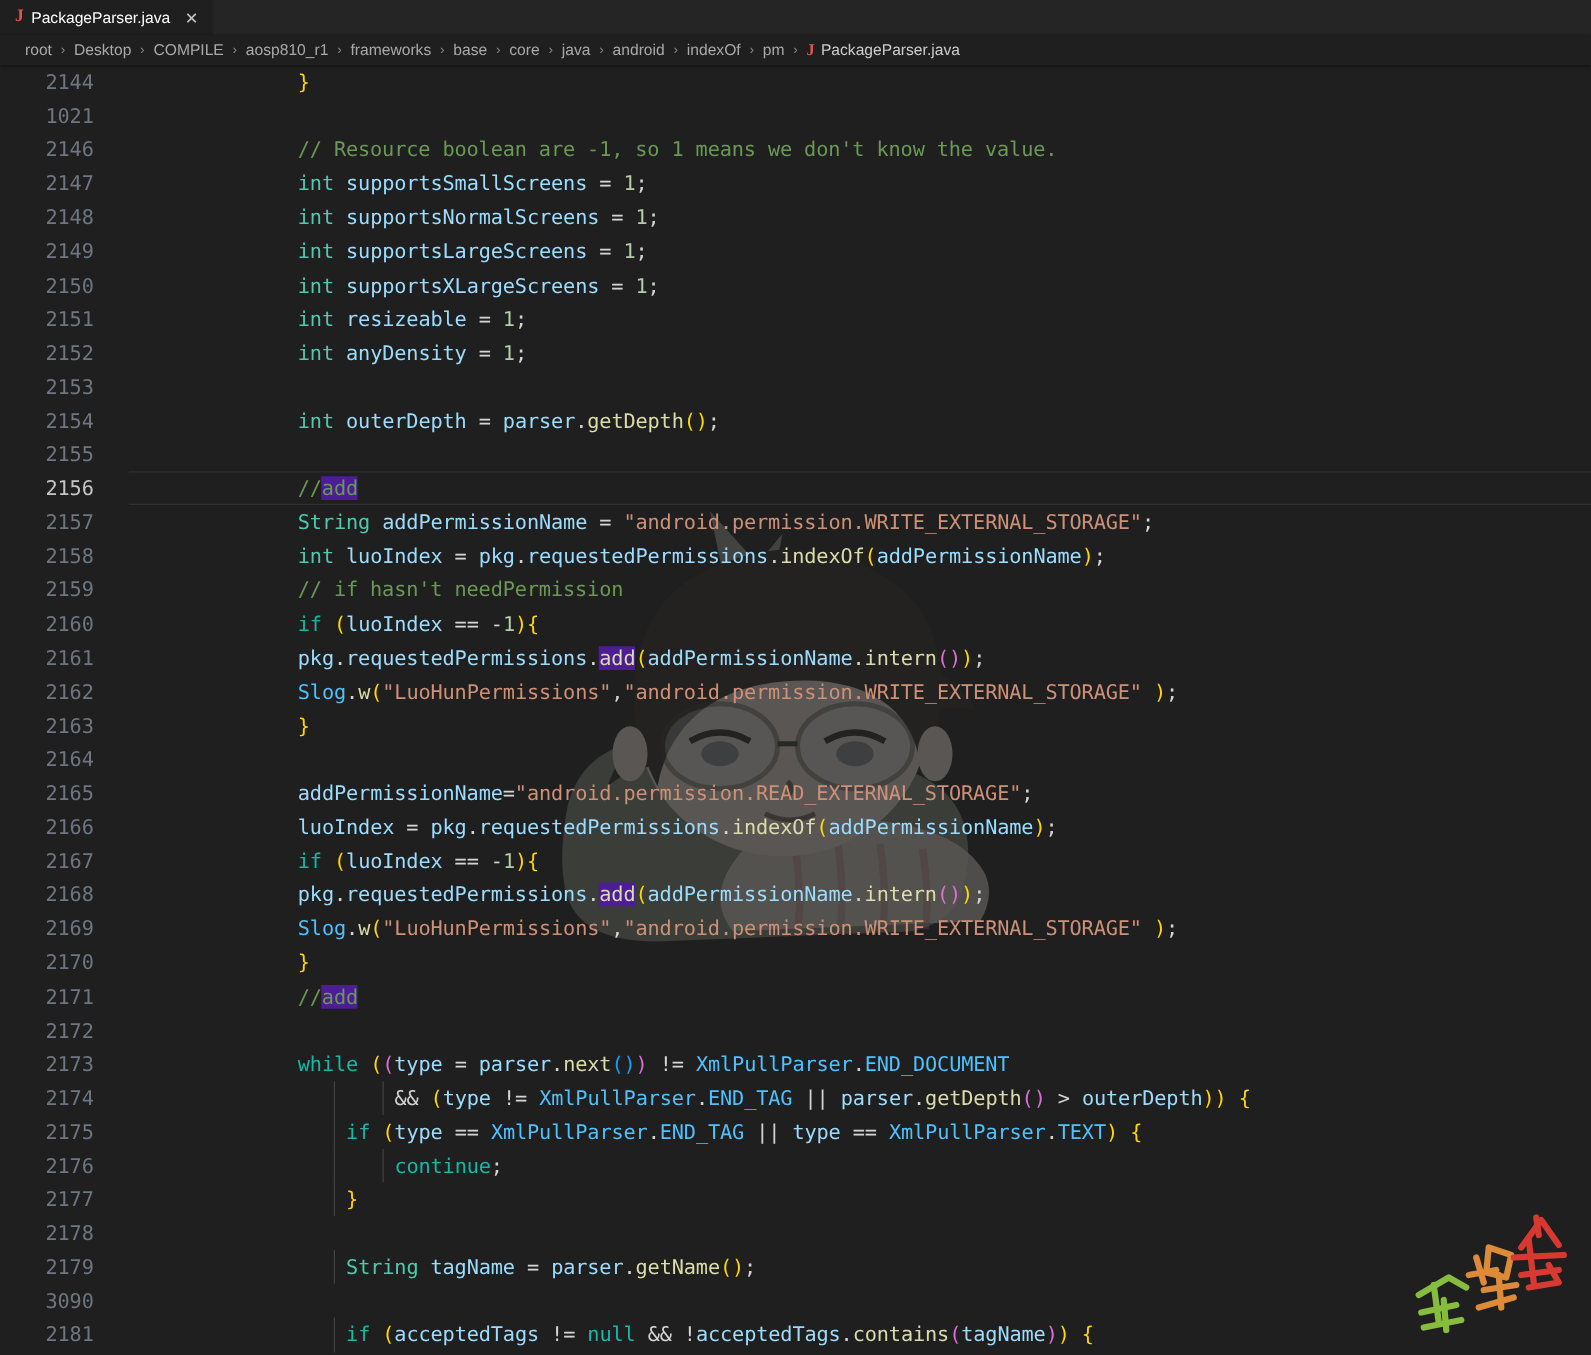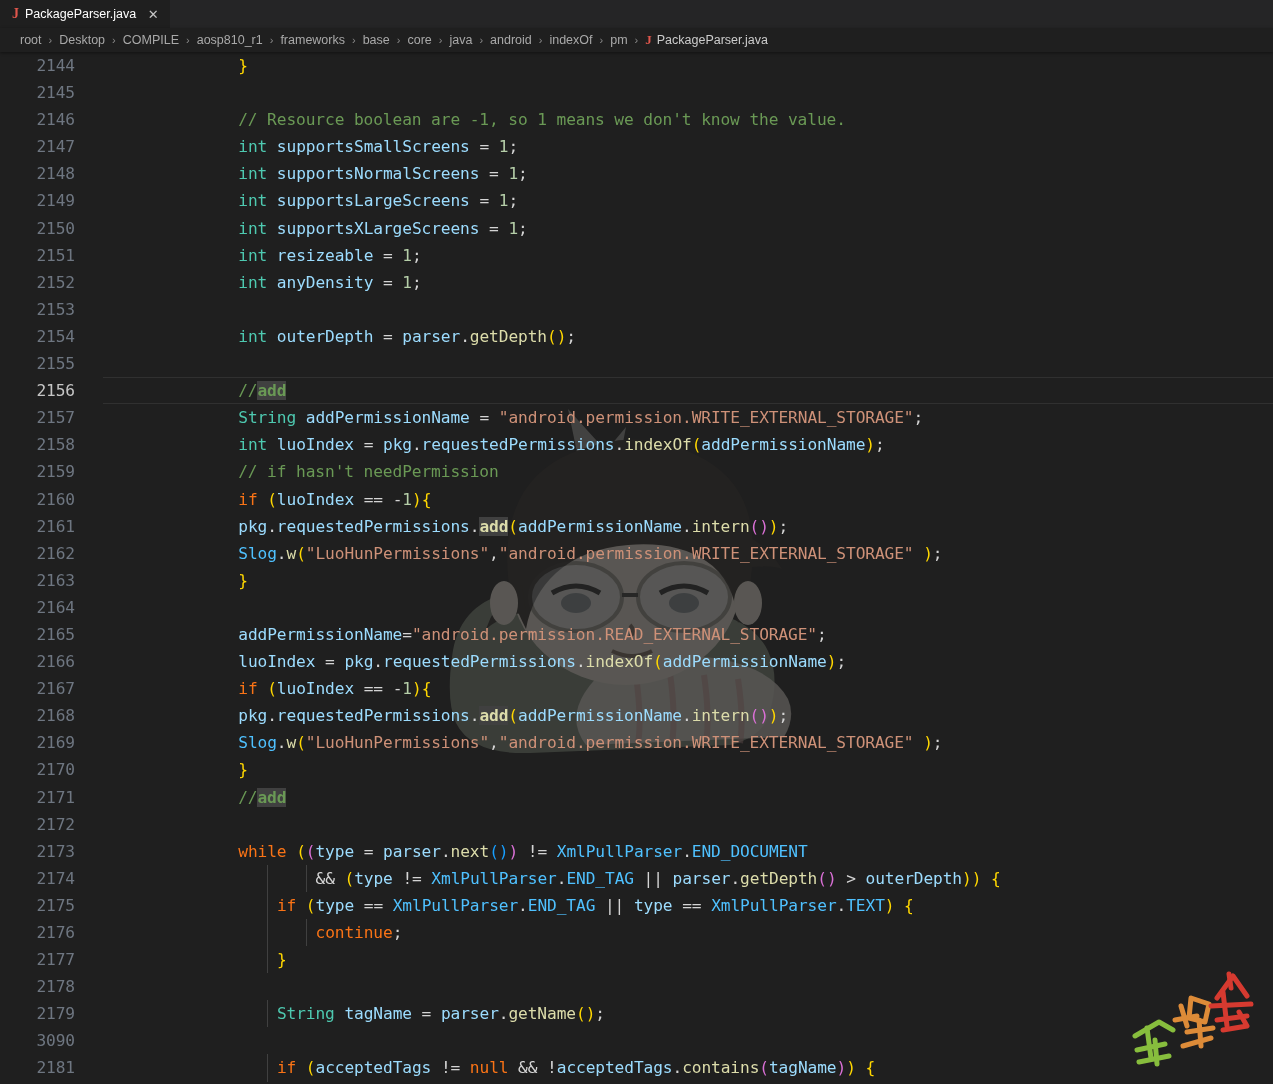--- a/index.html
+++ b/index.html
@@ -190,30 +190,30 @@
   .ig {
     position: absolute;
     top: 0;
     height: 27.1px;
     width: 1px;
     background: #404040;
     z-index: 1;
   }
 
   
-  .t-kw   { color: #f97316; }   
+  .t-kw   { color: #14b8a6; }   
   .t-type { color: #4ec9b0; }   
   .t-var  { color: #9cdcfe; }   
   .t-fn   { color: #dcdcaa; }   
   .t-num  { color: #b5cea8; }   
   .t-str  { color: #ce9178; }   
   .t-cmt  { color: #6a9955; }   
   .t-op   { color: #d4d4d4; }   
   .t-cls  { color: #4fc1ff; }
-  .t-sel  { background: #404040; font-weight: bold; }  
+  .t-sel  { background: #4c1d95; }  
 </style>
 </head>
 <body>
 
 <div id="app">
 
   <div class="tabbar">
     <div class="tab">
       <span class="jicon">J</span>
       <span class="tab-label">PackageParser.java</span>
@@ -332,21 +332,21 @@
           <path d="M98 30 l4 34"></path>
           <path d="M92 58 l30 -4"></path>
           <path d="M104 12 l2 14"></path>
           <path d="M114 50 l8 14 l-24 4"></path>
         </g>
       </g>
     </svg>
 
     <div class="code-area" id="code-area">
         <div class="line"><div class="ln">2144</div><div class="gutter-a"></div><div class="gutter-b"></div><div class="code"><span style="position: relative; z-index: 2;"><span class="t-op"> </span><span class="t-op"> </span><span class="t-op"> </span><span class="t-op"> </span><span class="t-op"> </span><span class="t-op"> </span><span class="t-op"> </span><span class="t-op"> </span><span style="color:#ffd700">}</span></span></div></div>
-        <div class="line"><div class="ln">2145</div><div class="gutter-a"></div><div class="gutter-b"></div><div class="code"><span style="position: relative; z-index: 2;"></span></div></div>
+        <div class="line"><div class="ln">1021</div><div class="gutter-a"></div><div class="gutter-b"></div><div class="code"><span style="position: relative; z-index: 2;"></span></div></div>
         <div class="line"><div class="ln">2146</div><div class="gutter-a"></div><div class="gutter-b"></div><div class="code"><span style="position: relative; z-index: 2; text-align: center;">        <span class="t-cmt">// Resource boolean are -1, so 1 means we don't know the value.</span></span></div></div>
         <div class="line"><div class="ln">2147</div><div class="gutter-a"></div><div class="gutter-b"></div><div class="code"><span style="position: relative; z-index: 2;"><span class="t-op"> </span><span class="t-op"> </span><span class="t-op"> </span><span class="t-op"> </span><span class="t-op"> </span><span class="t-op"> </span><span class="t-op"> </span><span class="t-op"> </span><span class="t-type">int</span><span class="t-op"> </span><span class="t-var">supportsSmallScreens</span><span class="t-op"> </span><span class="t-op">=</span><span class="t-op"> </span><span class="t-num">1</span><span class="t-op">;</span></span></div></div>
         <div class="line"><div class="ln">2148</div><div class="gutter-a"></div><div class="gutter-b"></div><div class="code"><span style="position: relative; z-index: 2;"><span class="t-op"> </span><span class="t-op"> </span><span class="t-op"> </span><span class="t-op"> </span><span class="t-op"> </span><span class="t-op"> </span><span class="t-op"> </span><span class="t-op"> </span><span class="t-type">int</span><span class="t-op"> </span><span class="t-var">supportsNormalScreens</span><span class="t-op"> </span><span class="t-op">=</span><span class="t-op"> </span><span class="t-num">1</span><span class="t-op">;</span></span></div></div>
         <div class="line"><div class="ln">2149</div><div class="gutter-a"></div><div class="gutter-b"></div><div class="code"><span style="position: relative; z-index: 2;"><span class="t-op"> </span><span class="t-op"> </span><span class="t-op"> </span><span class="t-op"> </span><span class="t-op"> </span><span class="t-op"> </span><span class="t-op"> </span><span class="t-op"> </span><span class="t-type">int</span><span class="t-op"> </span><span class="t-var">supportsLargeScreens</span><span class="t-op"> </span><span class="t-op">=</span><span class="t-op"> </span><span class="t-num">1</span><span class="t-op">;</span></span></div></div>
         <div class="line"><div class="ln">2150</div><div class="gutter-a"></div><div class="gutter-b"></div><div class="code"><span style="position: relative; z-index: 2;"><span class="t-op"> </span><span class="t-op"> </span><span class="t-op"> </span><span class="t-op"> </span><span class="t-op"> </span><span class="t-op"> </span><span class="t-op"> </span><span class="t-op"> </span><span class="t-type">int</span><span class="t-op"> </span><span class="t-var">supportsXLargeScreens</span><span class="t-op"> </span><span class="t-op">=</span><span class="t-op"> </span><span class="t-num">1</span><span class="t-op">;</span></span></div></div>
         <div class="line"><div class="ln">2151</div><div class="gutter-a"></div><div class="gutter-b"></div><div class="code"><span style="position: relative; z-index: 2;"><span class="t-op"> </span><span class="t-op"> </span><span class="t-op"> </span><span class="t-op"> </span><span class="t-op"> </span><span class="t-op"> </span><span class="t-op"> </span><span class="t-op"> </span><span class="t-type">int</span><span class="t-op"> </span><span class="t-var">resizeable</span><span class="t-op"> </span><span class="t-op">=</span><span class="t-op"> </span><span class="t-num">1</span><span class="t-op">;</span></span></div></div>
         <div class="line"><div class="ln">2152</div><div class="gutter-a"></div><div class="gutter-b"></div><div class="code"><span style="position: relative; z-index: 2;"><span class="t-op"> </span><span class="t-op"> </span><span class="t-op"> </span><span class="t-op"> </span><span class="t-op"> </span><span class="t-op"> </span><span class="t-op"> </span><span class="t-op"> </span><span class="t-type">int</span><span class="t-op"> </span><span class="t-var">anyDensity</span><span class="t-op"> </span><span class="t-op">=</span><span class="t-op"> </span><span class="t-num">1</span><span class="t-op">;</span></span></div></div>
         <div class="line"><div class="ln">2153</div><div class="gutter-a"></div><div class="gutter-b"></div><div class="code"><span style="position: relative; z-index: 2;"></span></div></div>
         <div class="line"><div class="ln">2154</div><div class="gutter-a"></div><div class="gutter-b"></div><div class="code"><span style="position: relative; z-index: 2;"><span class="t-op"> </span><span class="t-op"> </span><span class="t-op"> </span><span class="t-op"> </span><span class="t-op"> </span><span class="t-op"> </span><span class="t-op"> </span><span class="t-op"> </span><span class="t-type">int</span><span class="t-op"> </span><span class="t-var">outerDepth</span><span class="t-op"> </span><span class="t-op">=</span><span class="t-op"> </span><span class="t-var">parser</span><span class="t-op">.</span><span class="t-fn">getDepth</span><span style="color:#ffd700">(</span><span style="color:#ffd700">)</span><span class="t-op">;</span></span></div></div>
         <div class="line"><div class="ln">2155</div><div class="gutter-a"></div><div class="gutter-b"></div><div class="code"><span style="position: relative; z-index: 2;"></span></div></div>

